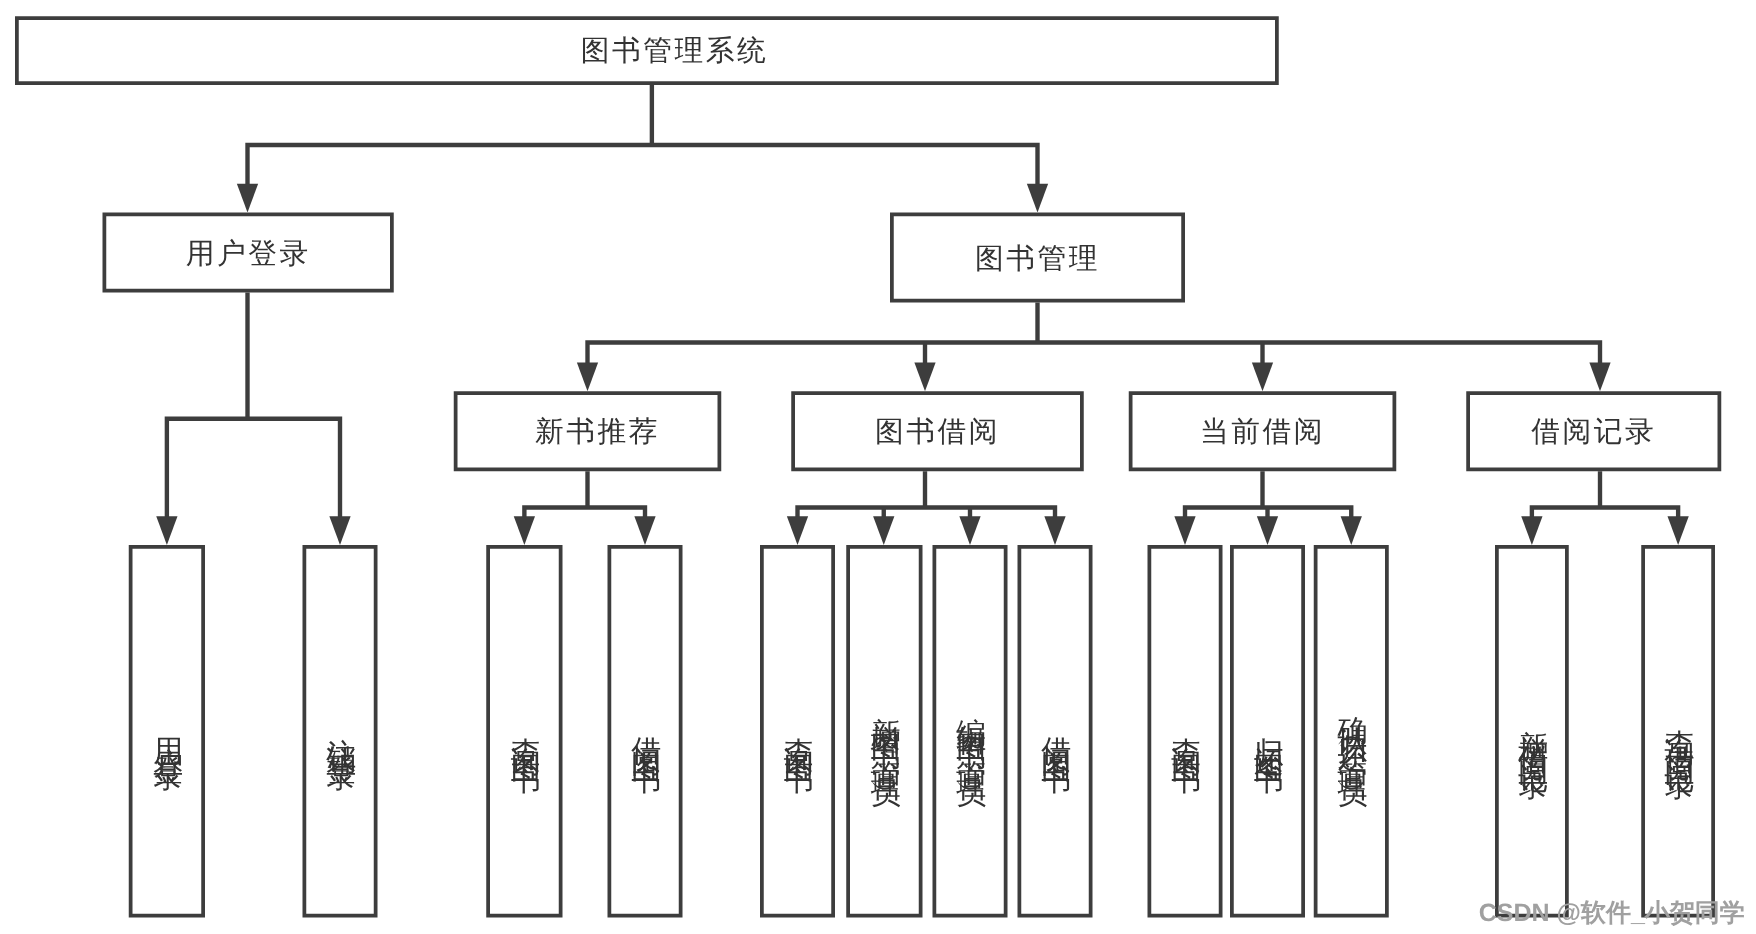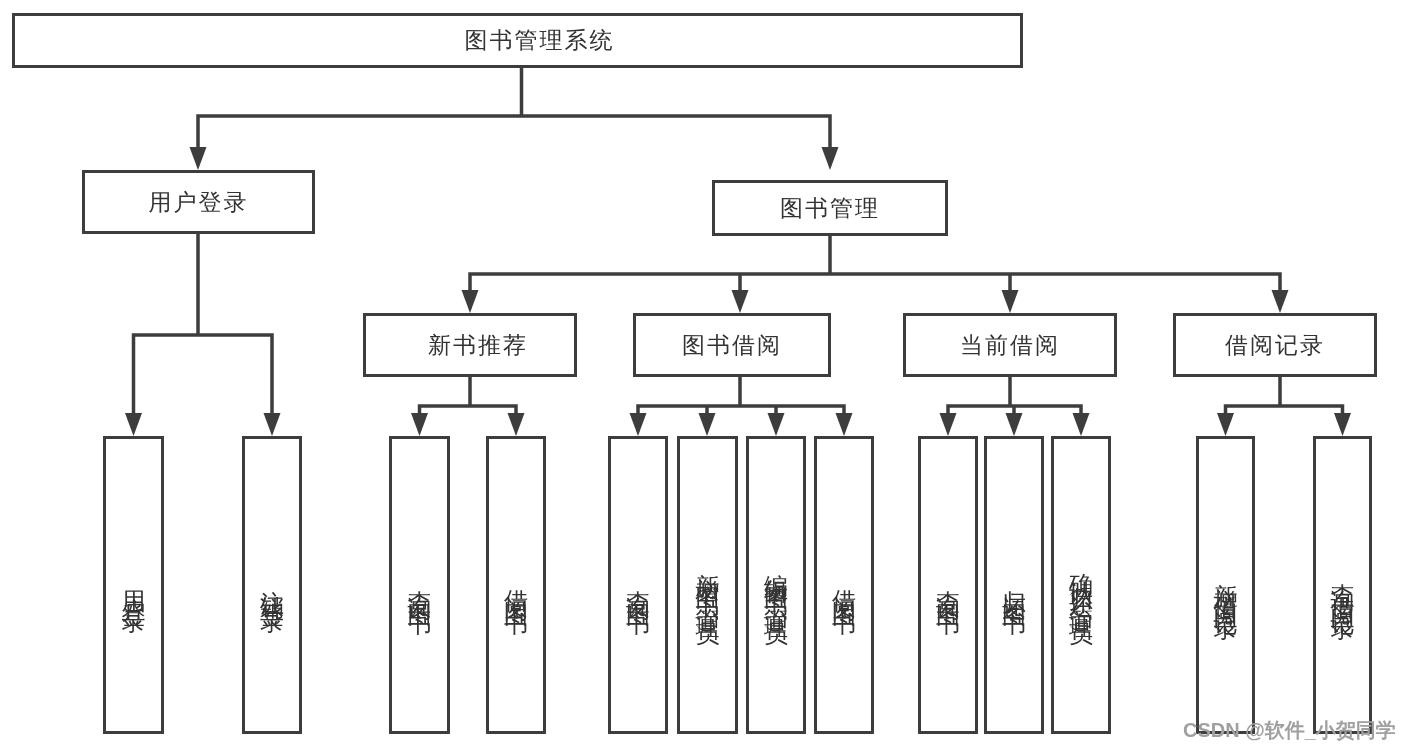--- a/index.html
+++ b/index.html
@@ -36,23 +36,23 @@
     writing-mode: vertical-rl;
     text-orientation: mixed;
     font-size: 24px;
     letter-spacing: 7px;
     line-height: 1;
     color: #333333;
   }
   
   .n-root   { left: 12px;   top: 13px;  width: 1011px; height: 55px; padding-left: 44px; }
   .n-l2-a   { left: 82px;   top: 170px; width: 233px;  height: 64px; }
-  .n-l2-b   { left: 712px;  top: 180px; width: 236px;  height: 56px; }
+  .n-l2-b   { left: 712px;  top: 170px; width: 236px;  height: 72px; }
   .n-l3-0   { left: 363px;  top: 313px; width: 214px;  height: 64px; padding-left: 16px; }
-  .n-l3-1   { left: 633px;  top: 313px; width: 198px;  height: 64px; font-family: Liberation Mono, monospace; }
+  .n-l3-1   { left: 633px;  top: 313px; width: 234px;  height: 64px; font-family: Liberation Mono, monospace; }
   .n-l3-2   { left: 903px;  top: 313px; width: 214px;  height: 64px; }
   .n-l3-3   { left: 1173px; top: 313px; width: 204px;  height: 64px; }
   .leaf     { top: 436px; height: 298px; }
   .n-a0 { left: 103px;  width: 61px; }
   .n-a1 { left: 242px;  width: 60px; }
   .n-b0 { left: 389px;  width: 61px; }
   .n-b1 { left: 486px;  width: 60px; }
   .n-c0 { left: 608px;  width: 60px; }
   .n-c1 { left: 677px;  width: 61px; }
   .n-c2 { left: 746px;  width: 60px; }

